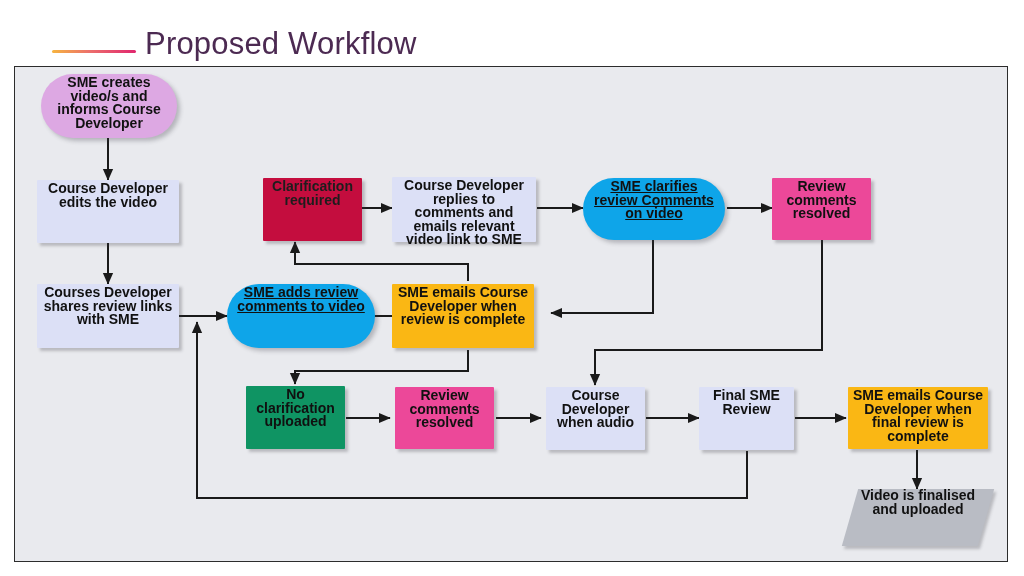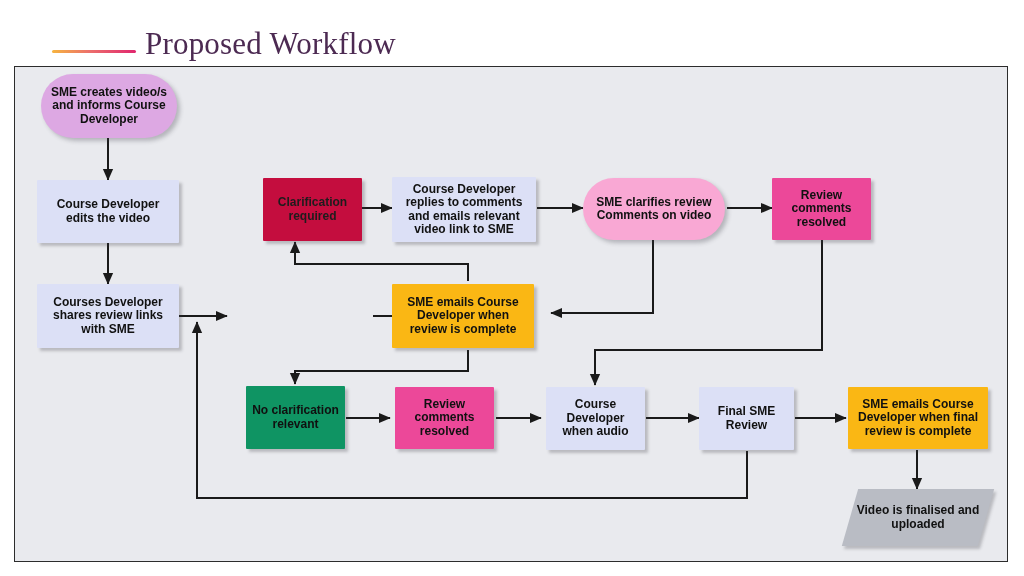--- a/index.html
+++ b/index.html
@@ -6,45 +6,45 @@
   body{
     width:1024px;height:576px;
     background:#ffffff;
     font-family:"Liberation Sans", sans-serif;
     overflow:hidden;
     position:relative;
   }
   #stage{position:absolute;left:0;top:0;width:1024px;height:576px;}
 
   
-  .title-row{position:absolute;left:0;top:14px;width:828px;height:48px;font-family:Liberation Serif, serif;}
+  .title-row{position:absolute;left:0;top:14px;width:828px;height:48px;}
   .title-rule{
     position:absolute;left:52px;top:36px;width:84px;height:3px;
     background:linear-gradient(90deg,#f6b43f 0%,#ec6f6c 45%,#e0266e 100%);
     border-radius:2px;
   }
   .title-text{
     position:absolute;left:145px;top:13px;
     font-size:31px;font-weight:400;color:#4c2a52;
     letter-spacing:0.2px;line-height:34px;white-space:nowrap;
   }
 
   
   .frame{
     position:absolute;left:14px;top:66px;width:994px;height:496px;
     background:#e9eaee;border:1.5px solid #2c2c2c;box-sizing:border-box;
   }
 
   
   .node{
     position:absolute;box-sizing:border-box;
-    display:flex;align-items:center;justify-content:center;
+    display:flex;justify-content:center;
     text-align:center;
     font-weight:bold;color:#111111;
-    font-size:12px;line-height:13.5px;
+    font-size:14px;line-height:13.5px;
     padding:2px 5px;
     box-shadow:3px 3px 3px rgba(60,60,70,0.28);
   }
   .node span{display:block;width:100%;}
   .shape-rect{border-radius:1px;}
   .shape-pill{border-radius:999px;box-shadow:3px 3px 4px rgba(60,60,70,0.30);}
   .shape-para{
     box-shadow:none;
     background:transparent!important;
     padding:0;
@@ -52,21 +52,21 @@
   .para-bg{
     position:absolute;left:0;top:0;width:100%;height:100%;
     background:#b9bcc4;
     transform:skewX(-16deg);
     box-shadow:3px 3px 3px rgba(60,60,70,0.28);
     z-index:0;
   }
   .para-label{position:relative;z-index:1;}
 
   .c-lilac{background:#dda8e3;}
-  .c-purple{background:#f9a8d4;}
+  .c-purple{background:#0ea5e9;text-decoration:underline;}
   .c-lavender{background:#dce0f6;}
   .c-crimson{background:#c40d3e;color:#1d1d1d;}
   .c-pink{background:#ec4899;}
   .c-orange{background:#fab714;}
   .c-green{background:#0f9463;color:#101010;}
 
   
   #wires{position:absolute;left:0;top:0;width:1024px;height:576px;pointer-events:none;}
 </style>
 </head>
@@ -132,20 +132,23 @@
   </div>
 
   <div class="node shape-rect c-lavender" style="left:37px;top:284px;width:142px;height:64px;">
     <span>Courses Developer shares review links with SME</span>
   </div>
 
   <div class="node shape-rect c-lavender" style="left:37px;top:180px;width:142px;height:63px;">
     <span>Course Developer edits the video</span>
   </div>
 
+  <div class="node shape-pill c-purple" style="left:227px;top:284px;width:148px;height:64px;">
+    <span>SME adds review comments to video</span>
+  </div>
 
   <div class="node shape-rect c-orange" style="left:392px;top:284px;width:142px;height:64px;">
     <span>SME emails Course Developer when review is complete</span>
   </div>
 
   <div class="node shape-rect c-crimson" style="left:263px;top:178px;width:99px;height:63px;">
     <span>Clarification required</span>
   </div>
 
   <div class="node shape-rect c-lavender" style="left:392px;top:177px;width:144px;height:65px;">
@@ -154,21 +157,21 @@
 
   <div class="node shape-pill c-purple" style="left:583px;top:178px;width:142px;height:62px;">
     <span>SME clarifies review Comments on video</span>
   </div>
 
   <div class="node shape-rect c-pink" style="left:772px;top:178px;width:99px;height:62px;">
     <span>Review comments resolved</span>
   </div>
 
   <div class="node shape-rect c-green" style="left:246px;top:386px;width:99px;height:63px;">
-    <span>No clarification relevant</span>
+    <span>No clarification uploaded</span>
   </div>
 
   <div class="node shape-rect c-pink" style="left:395px;top:387px;width:99px;height:62px;">
     <span>Review comments resolved</span>
   </div>
 
   <div class="node shape-rect c-lavender" style="left:546px;top:387px;width:99px;height:63px;">
     <span>Course Developer when audio</span>
   </div>
 

